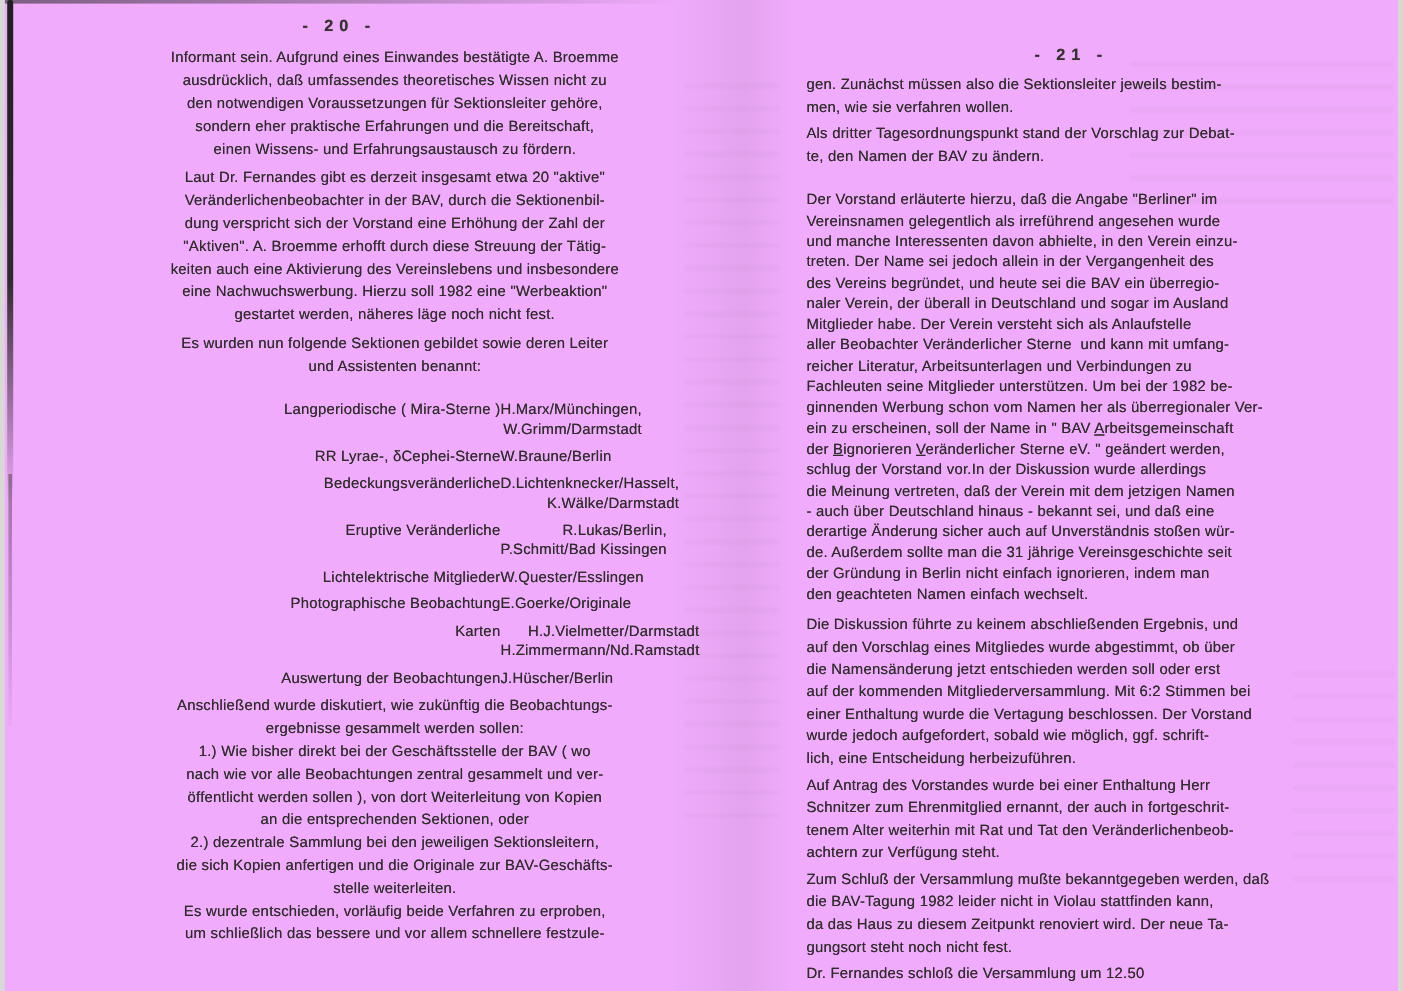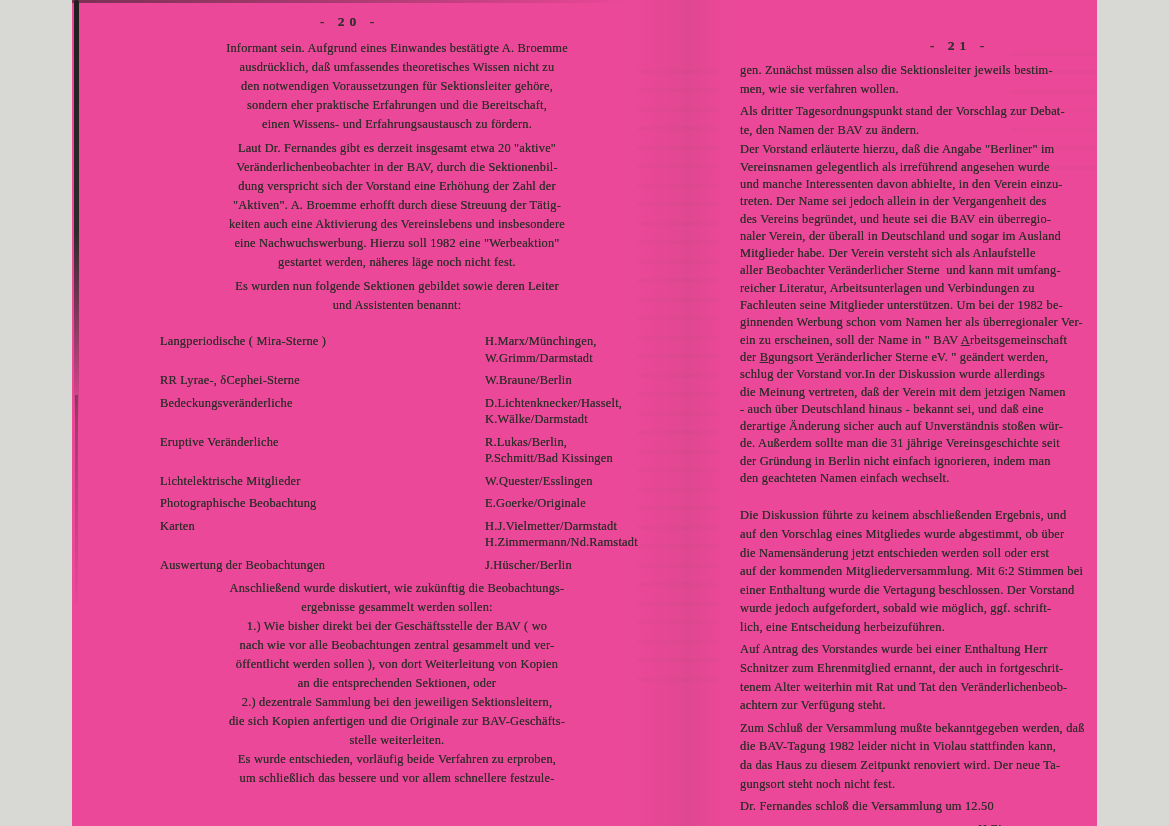--- a/index.html
+++ b/index.html
@@ -1,22 +1,22 @@
 <!DOCTYPE html>
 <html><head>
 <meta charset="utf-8">
 <style>
   html,body { margin:0; padding:0; background:#d8d8d5; }
   .spread {
     position:relative;
-    width:1025px; height:826px;
+    width:1161px; height:826px;
     margin:0 auto;
-    background:#ec4899;
+    background:#f0abfc;
     overflow:hidden;
-    font-family:Liberation Serif, serif;
+    font-family:Liberation Sans, sans-serif;
     color:#2f2d2a;
   }
   
   .seam {
     position:absolute; left:556px; top:0; width:100px; height:826px;
     background:linear-gradient(90deg, rgba(60,60,55,0) 0%, rgba(60,60,55,0.05) 45%, rgba(60,60,55,0.07) 60%, rgba(60,60,55,0) 100%);
     pointer-events:none;
   }
   
   .edge-line {
@@ -56,24 +56,24 @@
   .page-right .page-num { padding-left:190px; margin:0 0 6px 0; }
 
   .tw {
     margin:0; white-space:pre-wrap;
     font-size:12.4px; letter-spacing:0.2px;
     text-shadow:0 0 0.55px rgba(47,45,42,0.8);
   }
   .page-left  .tw { line-height:19px;   margin-bottom:5px;text-align:center; }
   .page-right .tw { line-height:18.6px; margin-bottom:4px; }
   .page-left  .intro       { margin-bottom:18px; }
-  .page-right .p-agenda    { margin-bottom:2px; }
-  .page-right .p-namechange{ line-height:17.3px; margin-bottom:19px; }
-
-  .sect-list { margin:0 0 6px 0; }
+  .page-right .p-agenda    { margin-bottom:19px; }
+  .page-right .p-namechange{ line-height:17.3px; margin-bottom:7px; }
+
+  .sect-list { margin:0 0 6px 0;text-align:right; }
   .sect-row  { display:flex; margin:0 0 6px 0; }
   .sect-name, .sect-leaders {
     white-space:pre-wrap; font-size:12.4px; line-height:16.5px;
     letter-spacing:0.2px; text-shadow:0 0 0.55px rgba(47,45,42,0.8);
   }
   .sect-name { width:325px; flex:none; }
 
   .signature { padding-left:238px; margin-bottom:0; }
 </style>
 </head>
@@ -175,21 +175,21 @@
 und manche Interessenten davon abhielte, in den Verein einzu-
 treten. Der Name sei jedoch allein in der Vergangenheit des
 des Vereins begründet, und heute sei die BAV ein überregio-
 naler Verein, der überall in Deutschland und sogar im Ausland
 Mitglieder habe. Der Verein versteht sich als Anlaufstelle
 aller Beobachter Veränderlicher Sterne  und kann mit umfang-
 reicher Literatur, Arbeitsunterlagen und Verbindungen zu
 Fachleuten seine Mitglieder unterstützen. Um bei der 1982 be-
 ginnenden Werbung schon vom Namen her als überregionaler Ver-
 ein zu erscheinen, soll der Name in " BAV </span><span style="text-decoration: underline;">A</span><span>rbeitsgemeinschaft
-der </span><span style="text-decoration: underline;">B</span><span>gungsort </span><span style="text-decoration: underline;">V</span><span>eränderlicher Sterne eV. " geändert werden,
+der </span><span style="text-decoration: underline;">B</span><span>ignorieren </span><span style="text-decoration: underline;">V</span><span>eränderlicher Sterne eV. " geändert werden,
 schlug der Vorstand vor.In der Diskussion wurde allerdings
 die Meinung vertreten, daß der Verein mit dem jetzigen Namen
 - auch über Deutschland hinaus - bekannt sei, und daß eine
 derartige Änderung sicher auch auf Unverständnis stoßen wür-
 de. Außerdem sollte man die 31 jährige Vereinsgeschichte seit
 der Gründung in Berlin nicht einfach ignorieren, indem man
 den geachteten Namen einfach wechselt.</span></p>
 
     <p class="tw">Die Diskussion führte zu keinem abschließenden Ergebnis, und
 auf den Vorschlag eines Mitgliedes wurde abgestimmt, ob über

